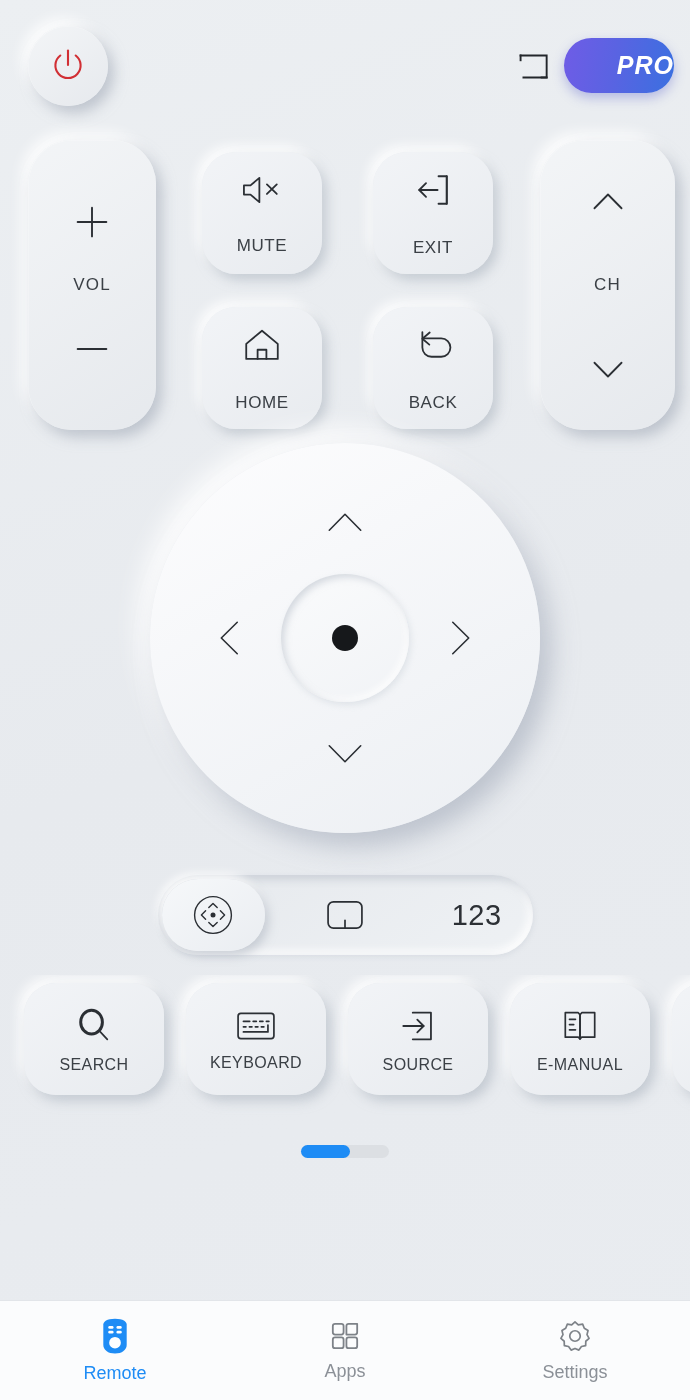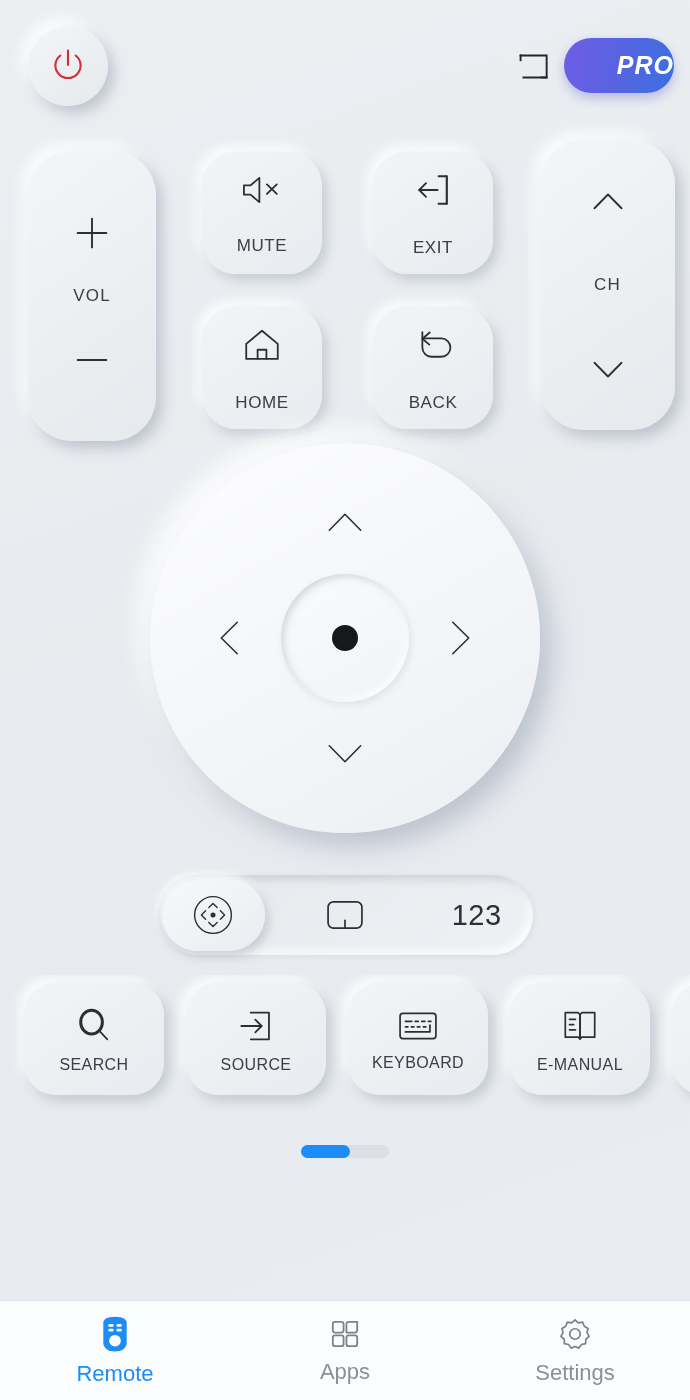--- a/index.html
+++ b/index.html
@@ -109,21 +109,21 @@
     width: 128px;
     height: 290px;
     border-radius: 44px;
     display: flex;
     flex-direction: column;
     align-items: center;
     justify-content: space-between;
     padding: 30px 0 30px;
     cursor: pointer;
   }
-  .vol-pad { left: 28px; top: 16px; justify-content: flex-end; }
+  .vol-pad { left: 28px; top: 5px; justify-content: flex-end; }
   .ch-pad  { left: 540px; top: 5px; width: 135px; gap: 40px; }
 
   .pad-seg {
     flex: 1;
     display: flex;
     align-items: center;
     justify-content: center;
     width: 100%;
     cursor: pointer;
   }
@@ -322,21 +322,21 @@
     flex: 1;
     height: 100%;
     display: flex;
     flex-direction: column;
     align-items: center;
     justify-content: center;
     gap: 8px;
     cursor: pointer;
   }
   .nav-label {
-    font-size: 22px;
+    font-size: 18px;
     color: #8b9097;
     text-align: right;
   }
   .nav-item.active .nav-label { color: #1e8cf5; }
 </style>
 </head>
 <body>
 
 <div id="app">
 
@@ -525,31 +525,20 @@
     <div class="func-row">
 
       <div class="func-btn neu-soft">
         <span>
           <svg class="icon" width="42" height="42" viewBox="0 0 24 24" fill="none" stroke="#2b2f34" stroke-width="1.7" stroke-linecap="round">
             <ellipse cx="10.6" cy="9.8" rx="6.2" ry="6.8"></ellipse>
             <line x1="15.2" y1="14.9" x2="19.6" y2="19.6"></line>
           </svg>
         </span>
         <span class="btn-label">SEARCH</span>
-      </div>
-
-      <div class="func-btn neu-soft">
-        <span>
-          <svg class="icon" width="42" height="42" viewBox="0 0 24 24" fill="none" stroke="#2b2f34" stroke-width="1.8" stroke-linecap="round" stroke-linejoin="round">
-            <polyline points="9,4.4 19.4,4.4 19.4,19.6 9,19.6"></polyline>
-            <line x1="3.6" y1="12" x2="15.2" y2="12"></line>
-            <polyline points="11.6,8.4 15.2,12 11.6,15.6"></polyline>
-          </svg>
-        </span>
-        <span class="btn-label">SOURCE</span>
       </div>
 
       <div class="func-btn neu-soft">
         <span>
           <svg class="icon" width="44" height="38" viewBox="0 0 28 22" fill="none" stroke="#2b2f34" stroke-width="1.7" stroke-linecap="round" stroke-linejoin="round">
             <rect x="2.6" y="3" width="22.8" height="16" rx="1.8"></rect>
             <line x1="6" y1="8" x2="10" y2="8"></line>
             <line x1="12.2" y1="8" x2="14.2" y2="8"></line>
             <line x1="16.4" y1="8" x2="18.4" y2="8"></line>
             <line x1="20.6" y1="8" x2="22.2" y2="8"></line>
@@ -558,20 +547,31 @@
             <line x1="13.6" y1="11.5" x2="15.2" y2="11.5"></line>
             <line x1="17.4" y1="11.5" x2="19" y2="11.5"></line>
             <polyline points="21.6,10.4 21.6,14.8 6,14.8"></polyline>
           </svg>
         </span>
         <span class="btn-label">KEYBOARD</span>
       </div>
 
       <div class="func-btn neu-soft">
         <span>
+          <svg class="icon" width="42" height="42" viewBox="0 0 24 24" fill="none" stroke="#2b2f34" stroke-width="1.8" stroke-linecap="round" stroke-linejoin="round">
+            <polyline points="9,4.4 19.4,4.4 19.4,19.6 9,19.6"></polyline>
+            <line x1="3.6" y1="12" x2="15.2" y2="12"></line>
+            <polyline points="11.6,8.4 15.2,12 11.6,15.6"></polyline>
+          </svg>
+        </span>
+        <span class="btn-label">SOURCE</span>
+      </div>
+
+      <div class="func-btn neu-soft">
+        <span>
           <svg class="icon" width="42" height="42" viewBox="0 0 24 24" fill="none" stroke="#2b2f34" stroke-width="1.7" stroke-linecap="round" stroke-linejoin="round">
             <path d="M3.6 4.4 L11 4.4 L12 5.6 L12 19.4 L11 18.4 L3.6 18.4 Z"></path>
             <path d="M20.4 4.4 L13 4.4 L12 5.6 L12 19.4 L13 18.4 L20.4 18.4 Z"></path>
             <line x1="6" y1="8.2" x2="9.4" y2="8.2"></line>
             <line x1="6" y1="11.2" x2="8.4" y2="11.2"></line>
             <line x1="6" y1="14.2" x2="9.4" y2="14.2"></line>
           </svg>
         </span>
         <span class="btn-label">E-MANUAL</span>
       </div>

